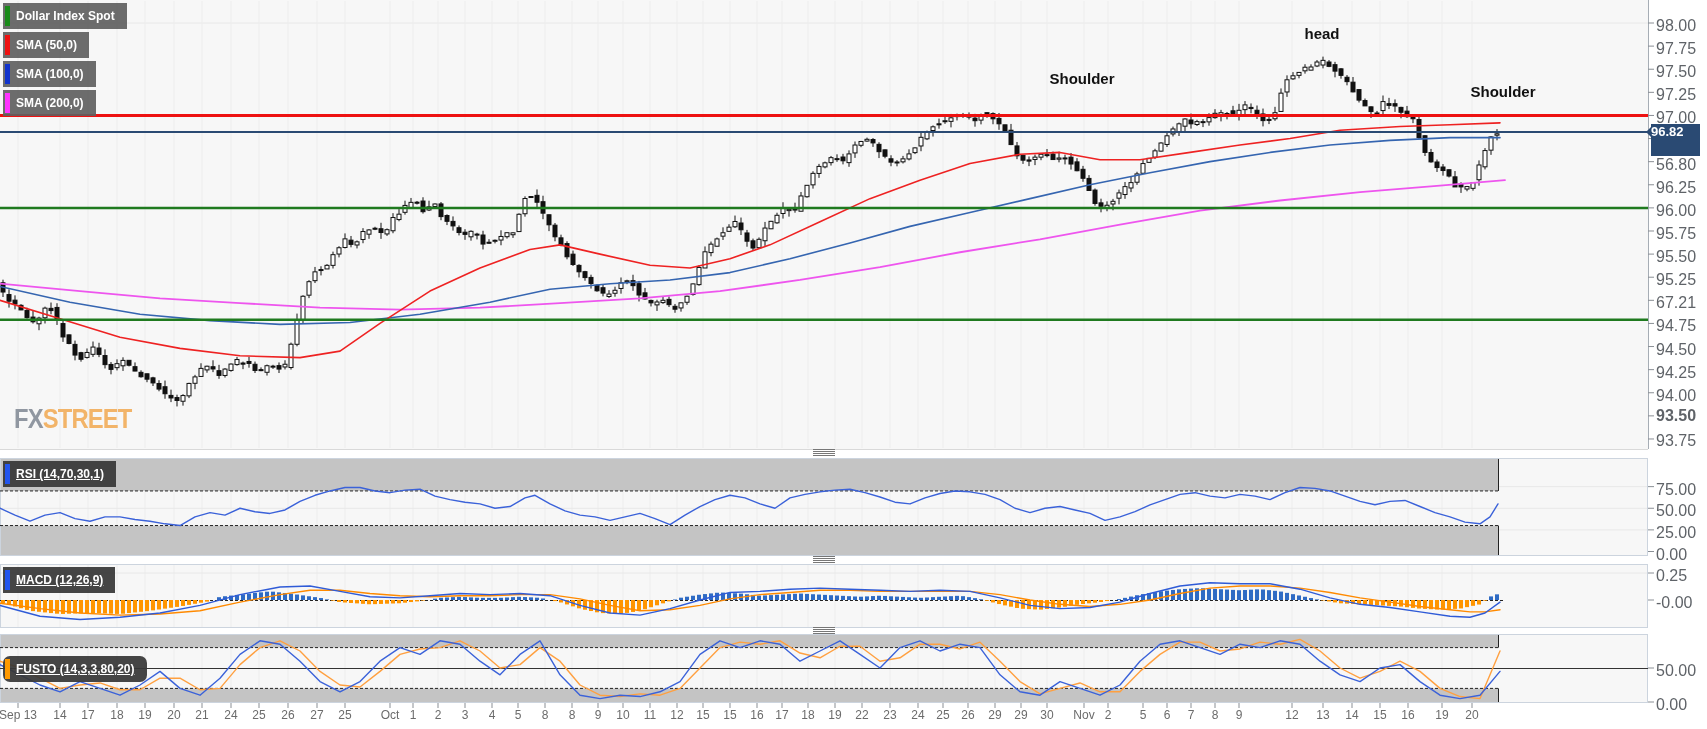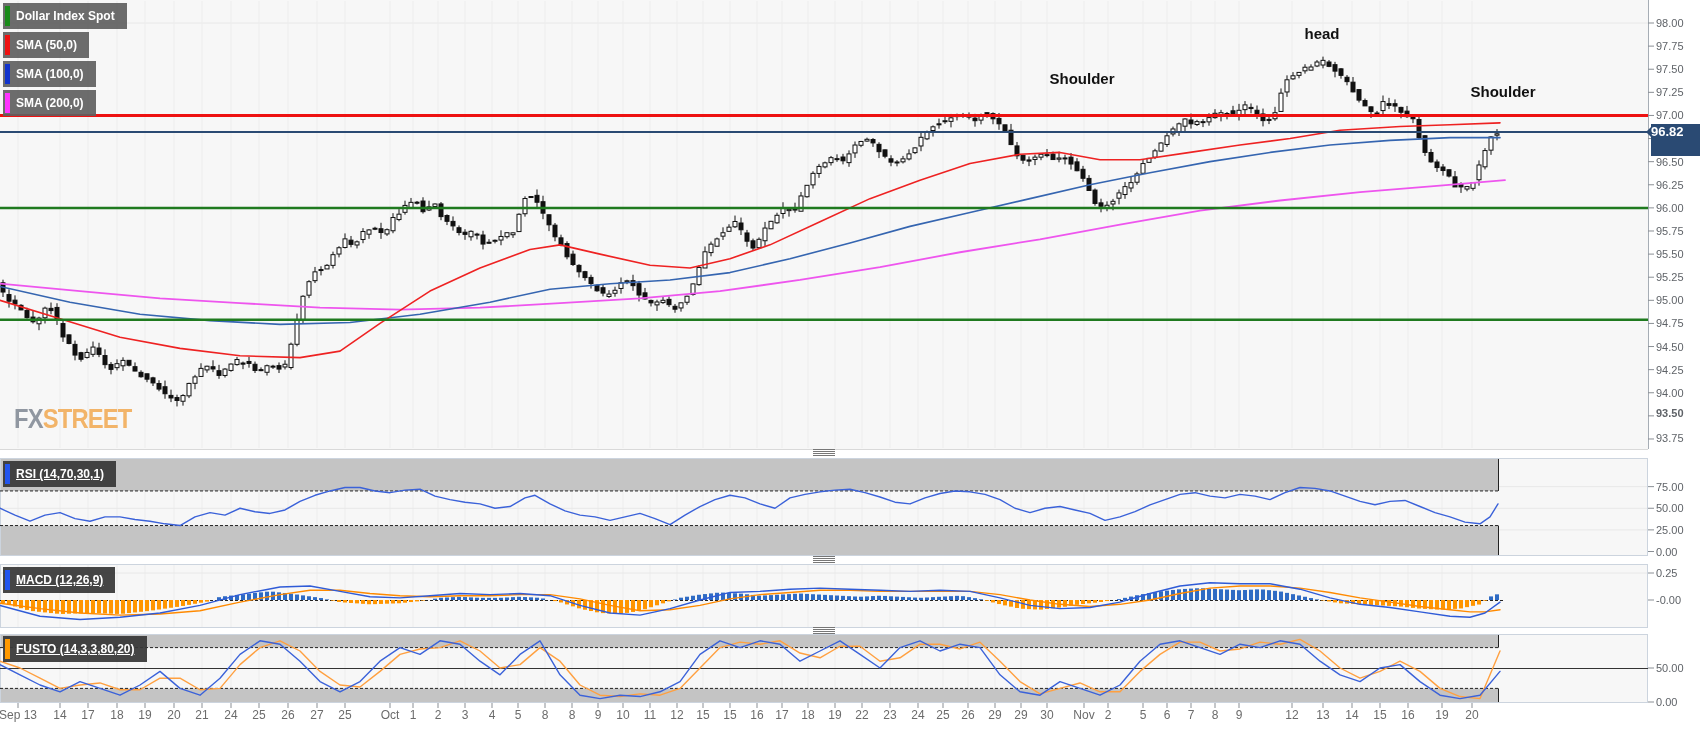--- a/index.html
+++ b/index.html
@@ -6,21 +6,21 @@
   #app{position:relative;width:1707px;height:729px;background:#ffffff;overflow:hidden;
        font-family:"Liberation Sans",sans-serif;}
   svg{position:absolute;left:0;top:0;}
   .abs{position:absolute;}
   
   .chip{position:absolute;left:3px;height:26px;background:rgba(95,95,95,.92);color:#fff;
         font-weight:bold;font-size:12px;line-height:26px;padding:0 12px 0 13px;white-space:nowrap;}
   .chip .bar{position:absolute;left:2px;top:3px;bottom:3px;width:5px;}
   .ichip{background:rgba(55,55,55,.93);text-decoration:underline;}
   
-  .ytick{position:absolute;left:1656px;font-size:11px;color:#5f6368;white-space:nowrap;}
+  .ytick{position:absolute;left:1656px;font-size:16px;color:#5f6368;white-space:nowrap;}
   .xtick{position:absolute;top:708px;font-size:12px;color:#6b6b6b;transform:translateX(-50%);white-space:nowrap;}
   .anno{position:absolute;font-size:15px;font-weight:bold;color:#111;transform:translateX(-50%);white-space:nowrap;}
   
   #marker{position:absolute;left:1651px;width:49px;height:32px;color:#fff;font-size:13px;
           font-weight:bold;line-height:16px;}
   #marker .notch{position:absolute;left:-5px;top:3px;width:0;height:0;border-top:5px solid transparent;
           border-bottom:5px solid transparent;}
   
   .handle{position:absolute;left:813px;width:22px;height:8px;cursor:row-resize;
           background:repeating-linear-gradient(to bottom,#777 0 1px,transparent 1px 2px);}
@@ -1120,44 +1120,44 @@
     </div>
 
   <div class="chip ichip abs" style="top:461px;">
     <span class="bar" id="rsi-bar" style="background: rgb(34, 85, 238);"></span>
     <span>RSI (14,70,30,1)</span>
   </div>
   <div class="chip ichip abs" style="top:567px;">
     <span class="bar" id="macd-bar" style="background: rgb(34, 85, 238);"></span>
     <span>MACD (12,26,9)</span>
   </div>
-  <div class="chip ichip abs" style="top:636px;">
+  <div class="chip ichip abs" style="top:656px;border-radius:7px;">
     <span class="bar" id="fusto-bar" style="background: rgb(255, 153, 0);"></span>
     <span>FUSTO (14,3,3,80,20)</span>
   </div>
 
   <div id="annos">
       <div class="anno" style="left:1082px;top:70px;">Shoulder</div>
       <div class="anno" style="left:1322px;top:25px;">head</div>
       <div class="anno" style="left:1503px;top:83px;">Shoulder</div>
     </div>
   <div id="yaxis-main">
       <div class="ytick" style="top:17px;">98.00</div>
       <div class="ytick" style="top:40.11px;">97.75</div>
       <div class="ytick" style="top:63.22px;">97.50</div>
       <div class="ytick" style="top:86.33px;">97.25</div>
       <div class="ytick" style="top:109.44px;">97.00</div>
       <div class="ytick" style="top:132.55px;">96.75</div>
-      <div class="ytick" style="top:155.66px;">96.50</div>
+      <div class="ytick" style="top:155.66px;">56.80</div>
       <div class="ytick" style="top:178.76999999999998px;">96.25</div>
       <div class="ytick" style="top:201.88px;">96.00</div>
       <div class="ytick" style="top:224.99px;">95.75</div>
       <div class="ytick" style="top:248.1px;">95.50</div>
       <div class="ytick" style="top:271.21px;">95.25</div>
-      <div class="ytick" style="top:294.32px;">95.00</div>
+      <div class="ytick" style="top:294.32px;">67.21</div>
       <div class="ytick" style="top:317.43px;">94.75</div>
       <div class="ytick" style="top:340.53999999999996px;">94.50</div>
       <div class="ytick" style="top:363.65px;">94.25</div>
       <div class="ytick" style="top:386.76px;">94.00</div>
       <div class="ytick" style="top:432px;">93.75</div>
       <div class="ytick" style="top:407px;font-weight:bold;">93.50</div>
     </div>
   <div id="yaxis-ind">
       <div class="ytick" style="top:480.625px;">75.00</div>
       <div class="ytick" style="top:502.25px;">50.00</div>

